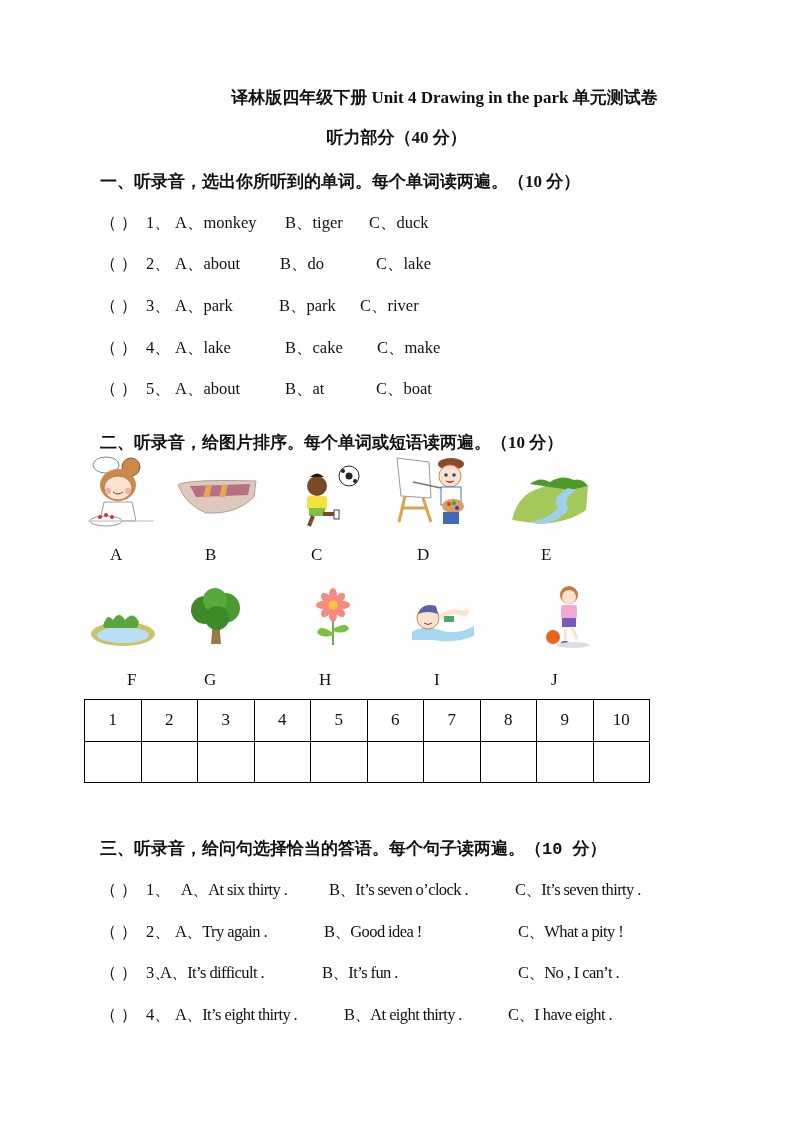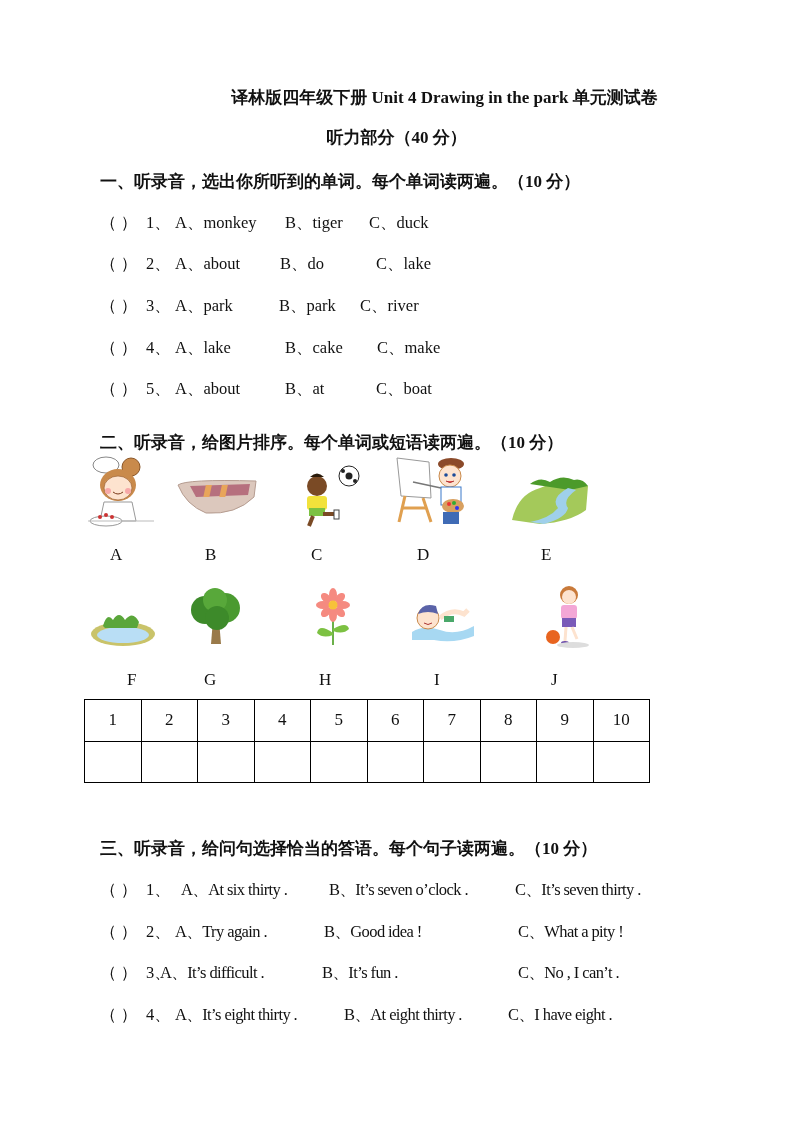--- a/index.html
+++ b/index.html
@@ -211,21 +211,21 @@
     <td></td>
     <td></td>
     <td></td>
     <td></td>
     <td></td>
     <td></td>
   </tr>
 </tbody>
   </table>
 
-<div class="abs sec" style="top:837px;">三、听录音，给问句选择恰当的答语。每个句子读两遍。（10 分）</div>
+<div class="abs sec" style="top:837px;font-family:Liberation Mono, monospace;">三、听录音，给问句选择恰当的答语。每个句子读两遍。（10 分）</div>
 
 <div class="abs q" style="top:879px;">
   <span style="left:0">（    ）</span>
   <span style="left:46px">1、</span>
   <span style="left:81px;letter-spacing:-0.6px">A、At six thirty .</span>
   <span style="left:229px;letter-spacing:-0.6px">B、It’s seven o’clock .</span>
   <span style="left:415px;letter-spacing:-0.6px">C、It’s seven thirty .</span>
 </div>
 <div class="abs q" style="top:921px;">
   <span style="left:0">（    ）</span>

